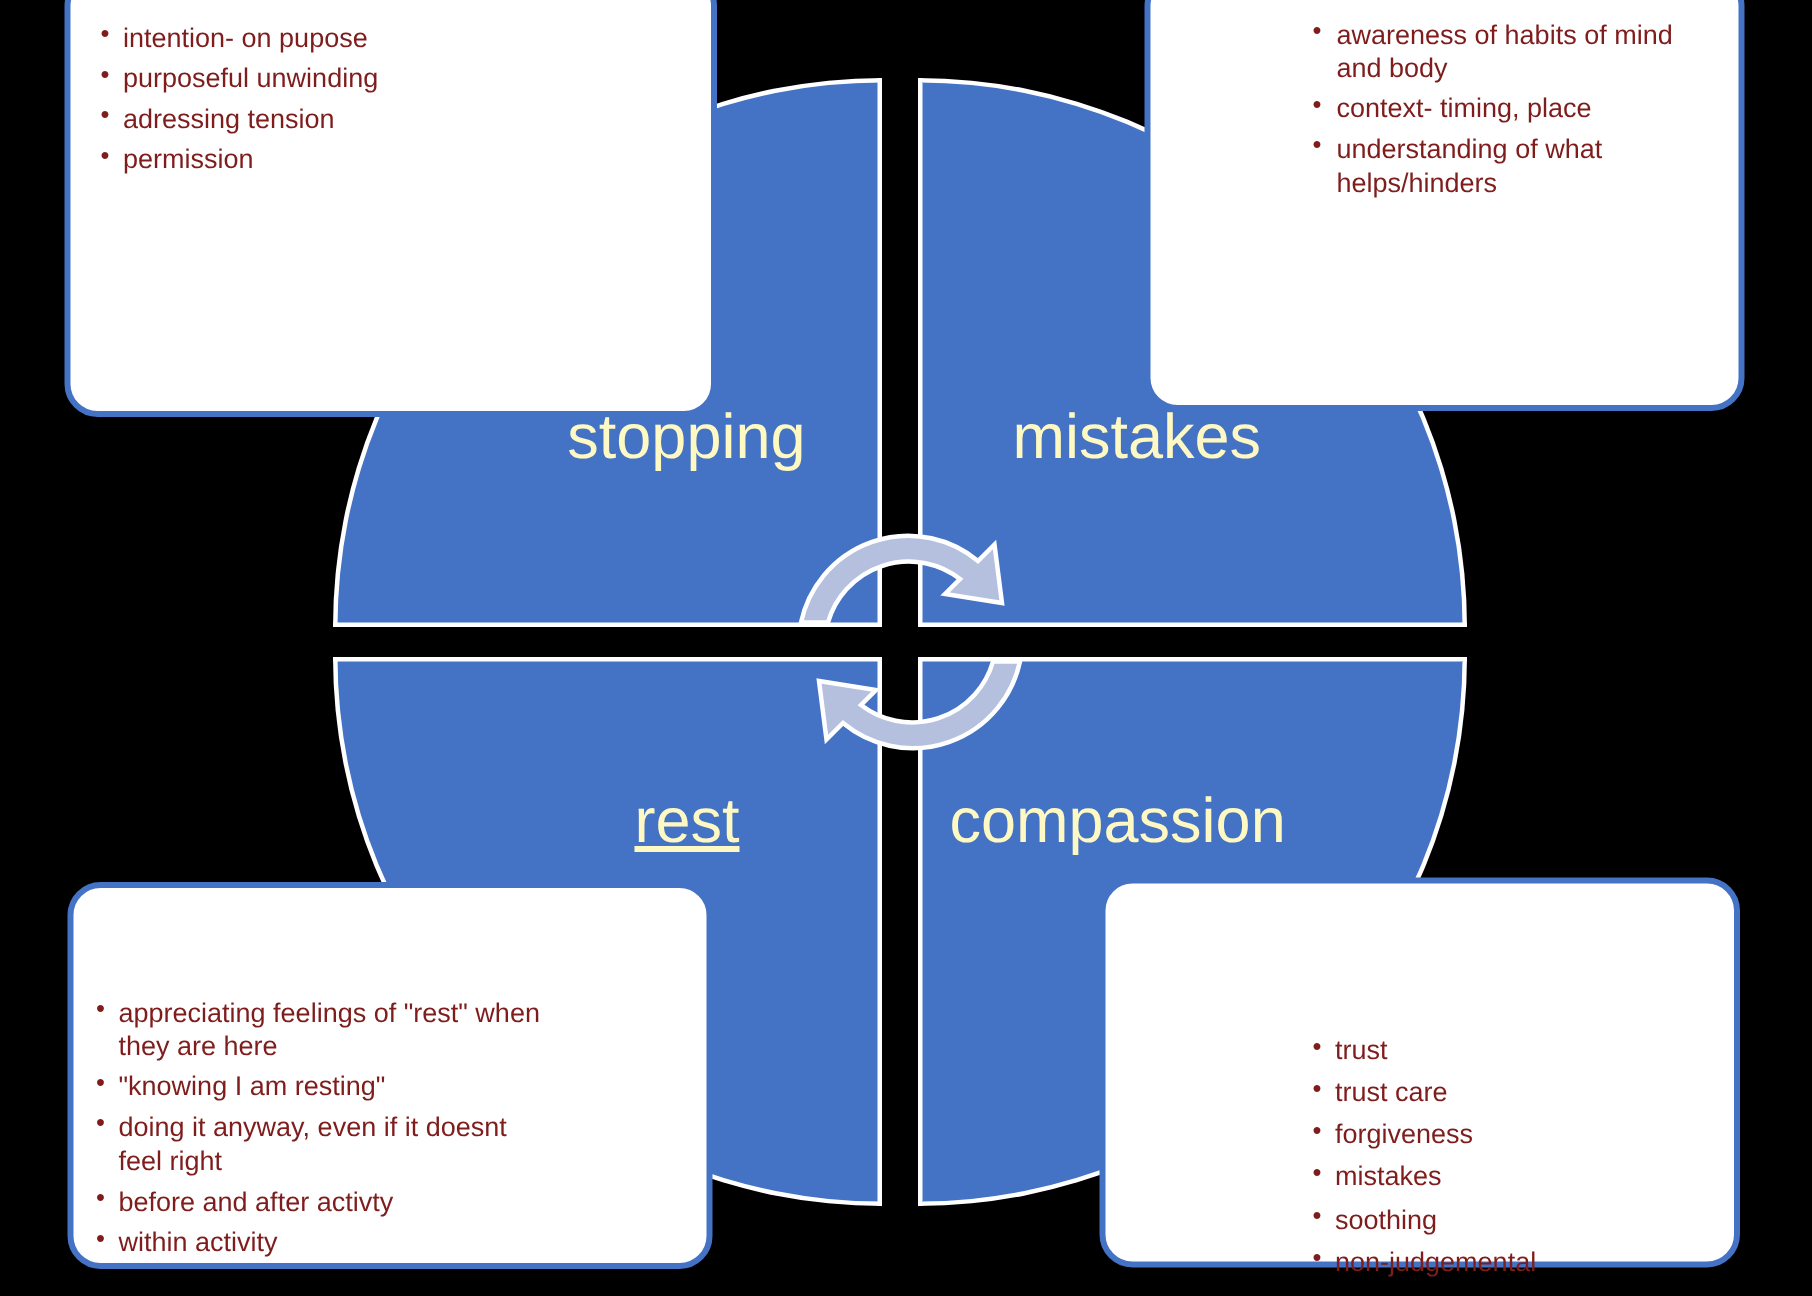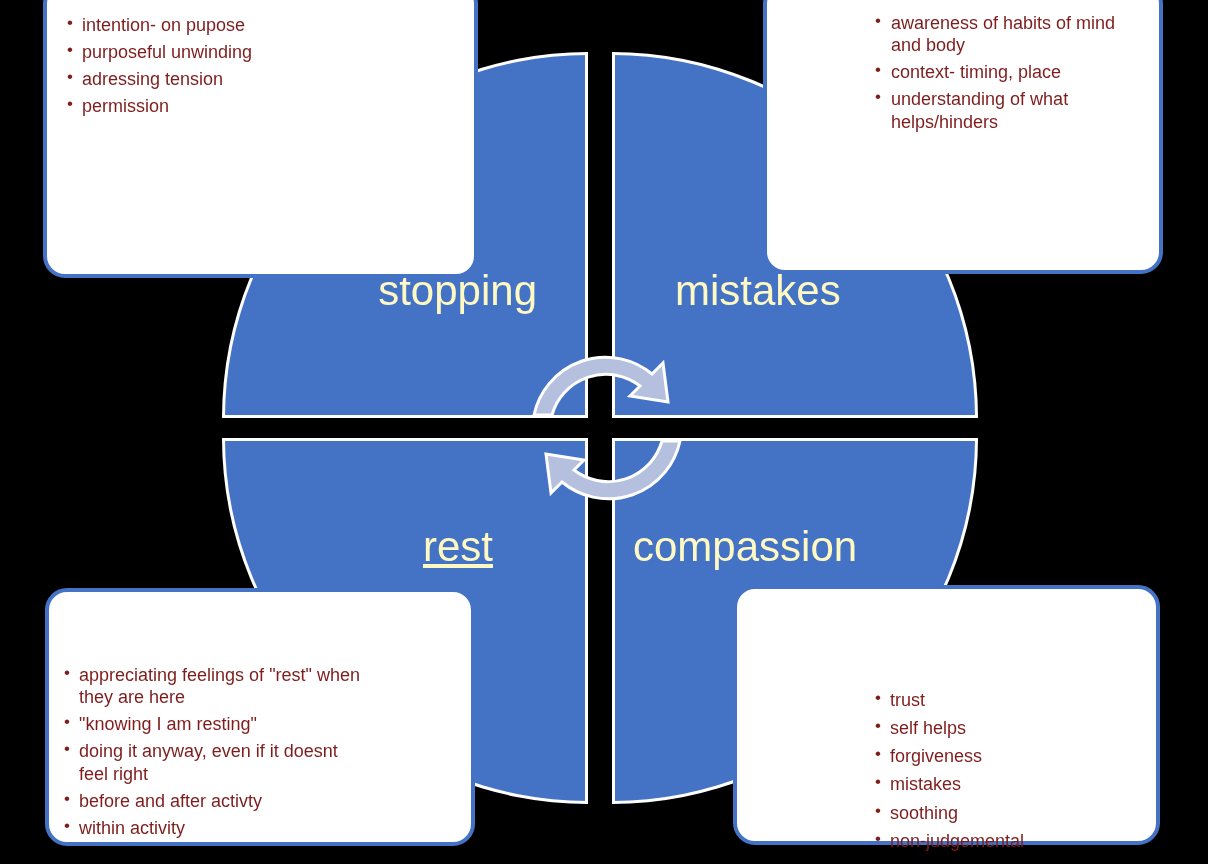--- a/index.html
+++ b/index.html
@@ -204,21 +204,21 @@
       <li>"knowing I am resting"</li>
       <li>doing it anyway, even if it doesnt feel right</li>
       <li>before and after activty</li>
       <li>within activity</li>
     </ul>
   </div>
 
   <div class="note" id="note-compassion">
     <ul>
       <li>trust</li>
-      <li>self helps</li>
+      <li>trust care</li>
       <li>forgiveness</li>
       <li>mistakes</li>
       <li>soothing</li>
       <li>non-judgemental</li>
     </ul>
   </div>
 
 </div>
 
 </body></html>

